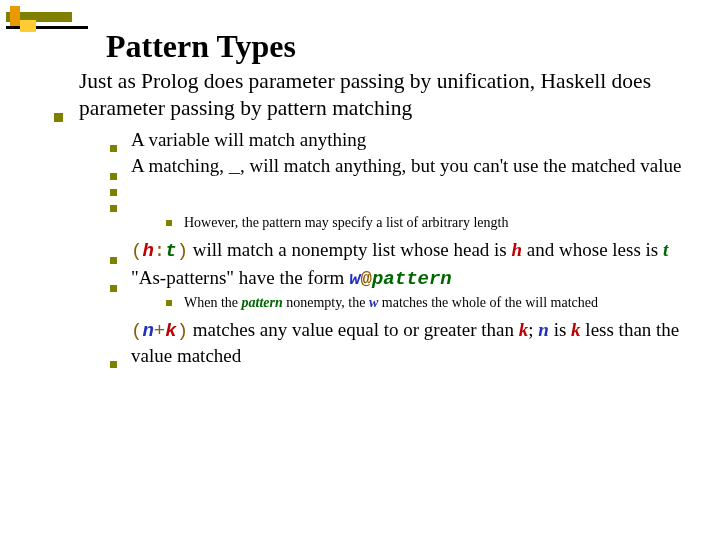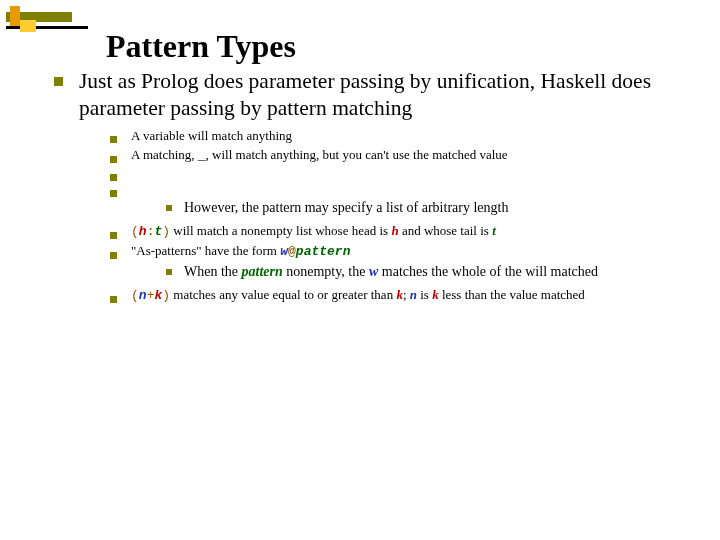--- a/index.html
+++ b/index.html
@@ -28,31 +28,31 @@
     margin-top: 24px;
   }
   .content {
     position: absolute;
     top: 68px;
     left: 54px;
     right: 22px;
   }
   .lvl1 {
     display: flex;
-    align-items: flex-start;
+    align-items: flex-end;
     margin-bottom: 4px;
     font-size: 21.5px;
     line-height: 1.25;
   }
   .lvl2 {
     display: flex;
-    align-items: center;
+    align-items: flex-end;
     margin-left: 56px;
     margin-bottom: 2px;
-    font-size: 13px;
+    font-size: 19px;
     line-height: 1.3;
   }
   .lvl3 {
     display: flex;
     align-items: flex-start;
     margin-left: 112px;
     margin-bottom: 3px;
     font-size: 14px;
     line-height: 1.3;
   }
@@ -134,21 +134,21 @@
   </div>
 
   <div class="lvl3">
     <span class="sq3"></span>
     <span>However, the pattern may specify a list of arbitrary length</span>
   </div>
 
   <div class="lvl2 gap-above">
     <span class="sq2"></span>
     <span>
-      <span class="mono cBrown">(</span><span class="mono cRed bold ital">h</span><span class="mono cBrown">:</span><span class="mono cGreen bold ital">t</span><span class="mono cBrown">)</span><span> will match a nonempty list whose head is </span><span class="cRed bold ital">h</span><span> and whose tail is </span><span class="cGreen bold ital">t</span>
+      <span class="mono cBrown">(</span><span class="mono cRed bold ital">h</span><span class="mono cBrown">:</span><span class="mono cGreen bold ital">t</span><span class="mono cBrown">)</span><span> will match a nonempty list whose head is </span><span class="cRed bold ital">h</span><span> and whose less is </span><span class="cGreen bold ital">t</span>
     </span>
   </div>
 
   <div class="lvl2">
     <span class="sq2"></span>
     <span>
       <span>"As-patterns" have the form </span><span class="mono cBlue bold ital">w</span><span class="mono cBrown bold">@</span><span class="mono cGreen bold ital">pattern</span>
     </span>
   </div>
 

